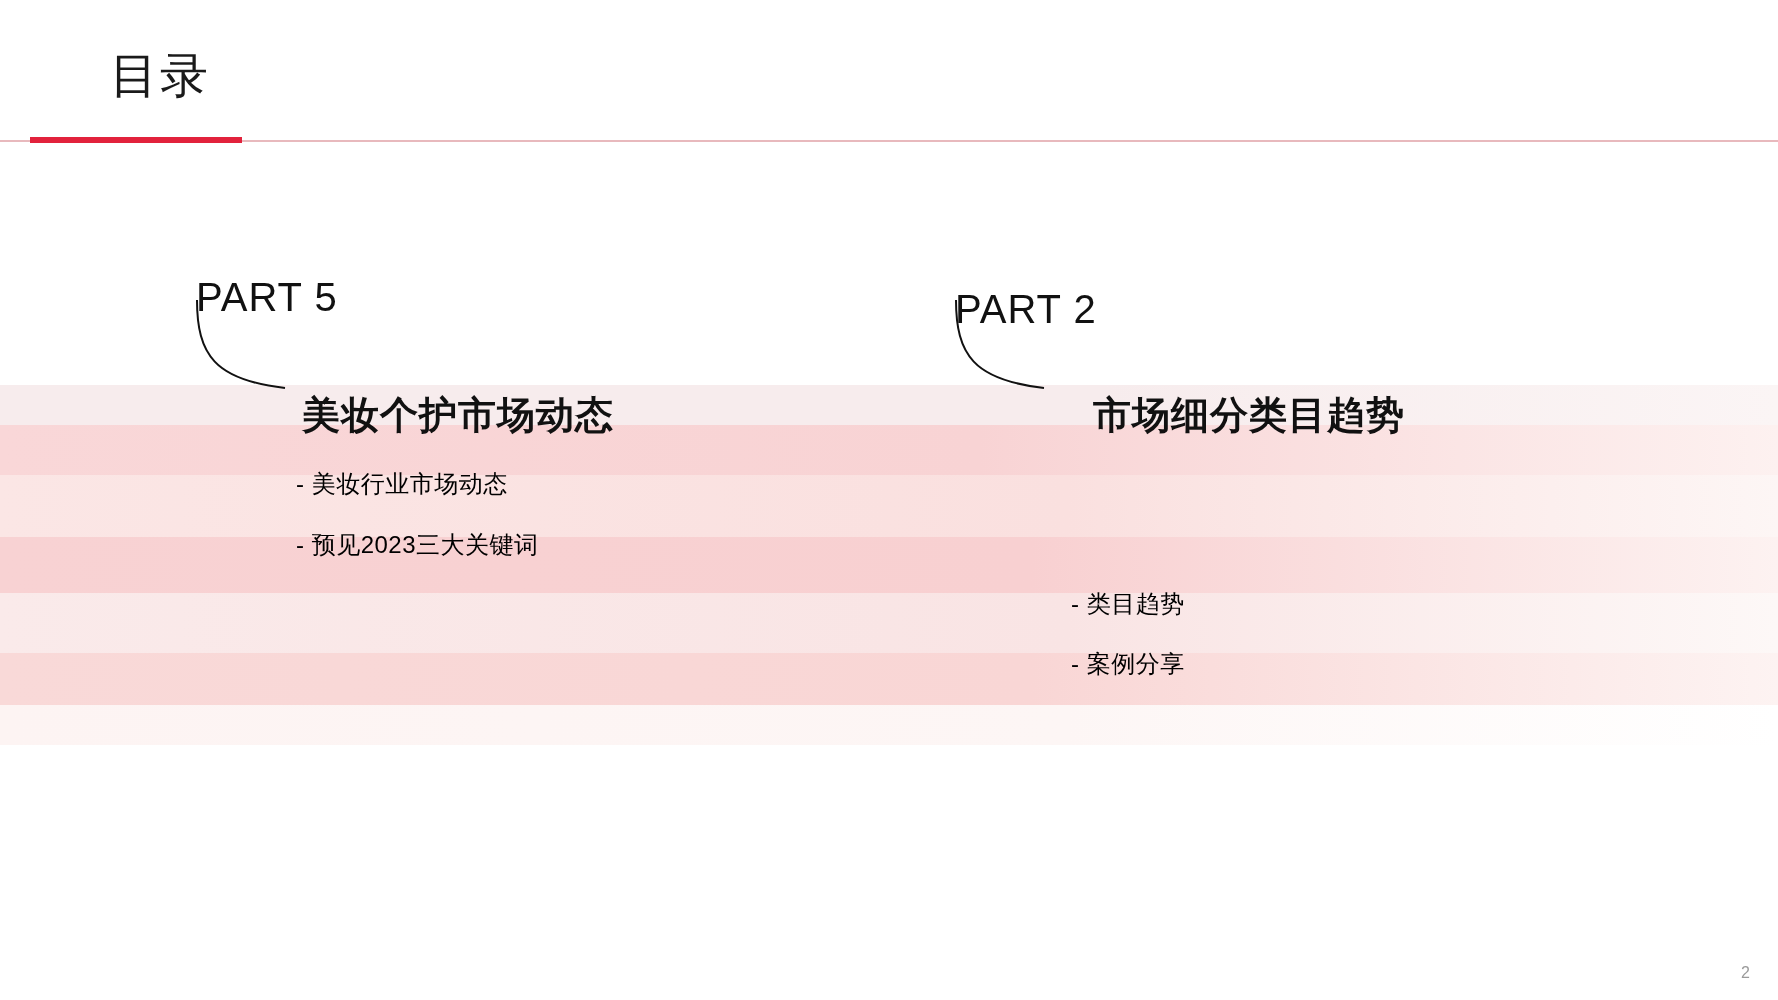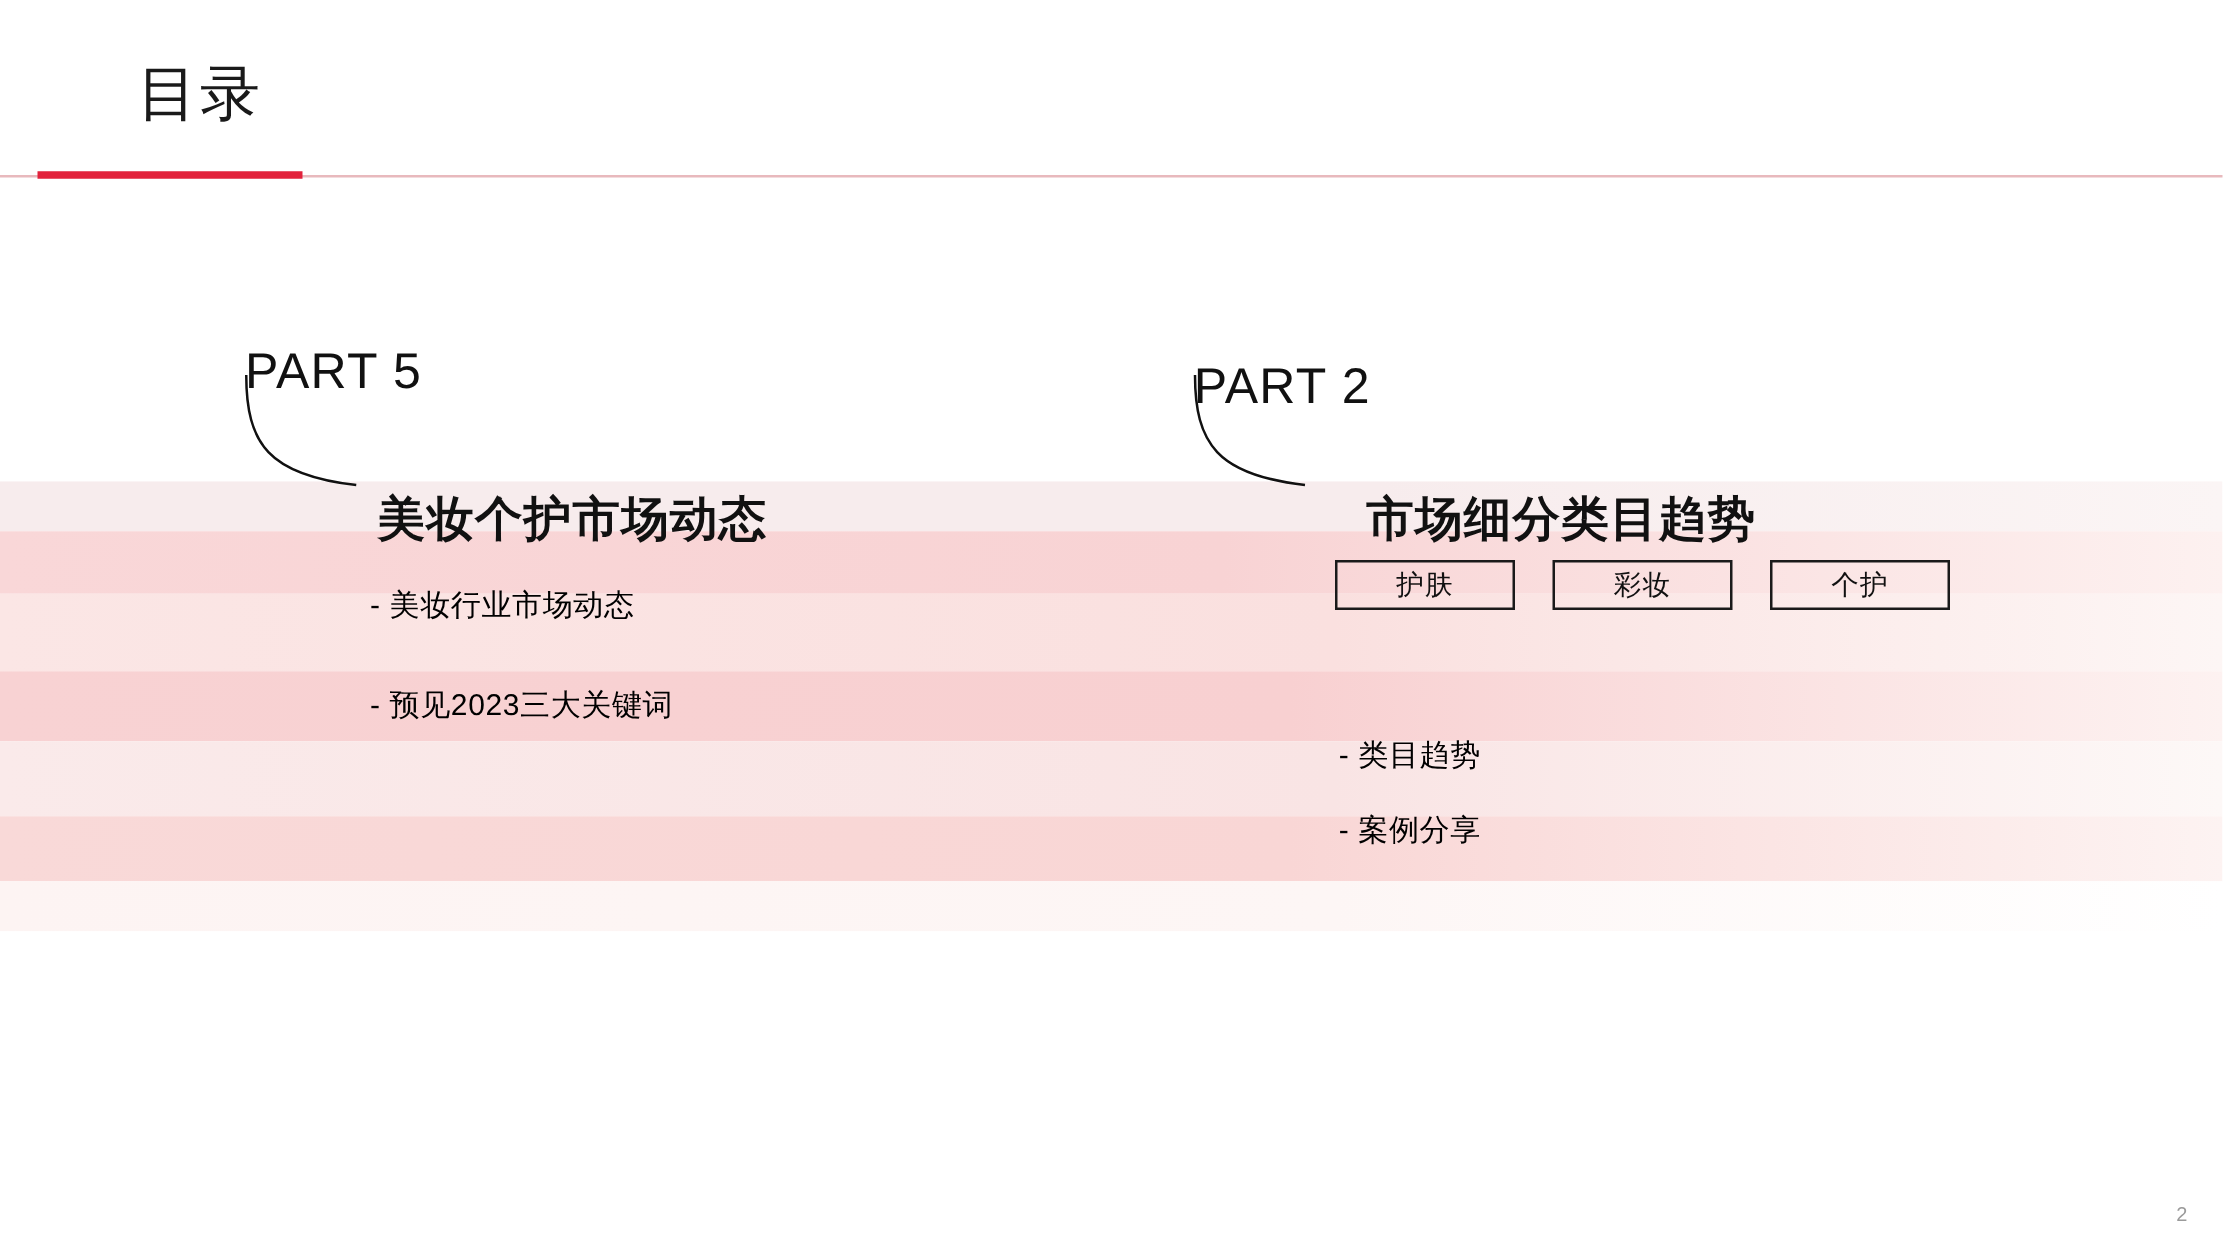--- a/index.html
+++ b/index.html
@@ -95,21 +95,21 @@
   .heading-2 { left: 1093px; top: 390px; }
 
   .bullet {
     position: absolute;
     font-size: 24px;
     color: #000000;
     white-space: nowrap;
     letter-spacing: 0.5px;
   }
   .b1-1 { left: 296px; top: 468px; }
-  .b1-2 { left: 296px; top: 548px; }
+  .b1-2 { left: 296px; top: 529px; }
 
   .b2-1 { left: 1071px; top: 588px; }
   .b2-2 { left: 1071px; top: 648px; }
 
   
   .chips {
     position: absolute;
     left: 1068px;
     top: 448px;
     width: 540px;
@@ -166,23 +166,18 @@
 <div class="bullet b1-1">- 美妆行业市场动态</div>
 <div class="bullet b1-2">- 预见2023三大关键词</div>
 
 <div class="part-label part-2-label">PART  2</div>
 <svg class="curve curve-2" width="110" height="110" viewBox="0 0 110 110">
   <path d="M2 0 C 2 55, 20 80, 90 88" fill="none" stroke="#111111" stroke-width="2"></path>
 </svg>
 <div class="section-heading heading-2">市场细分类目趋势</div>
 
 <div class="chips">
-  <div class="chip-row">
-    <div class="chip">护肤</div>
-    <div class="chip">彩妆</div>
-    <div class="chip">个护</div>
-  </div>
 </div>
 
 <div class="bullet b2-1">- 类目趋势</div>
 <div class="bullet b2-2">- 案例分享</div>
 
 <div class="page-number">2</div>
 
 </body></html>

